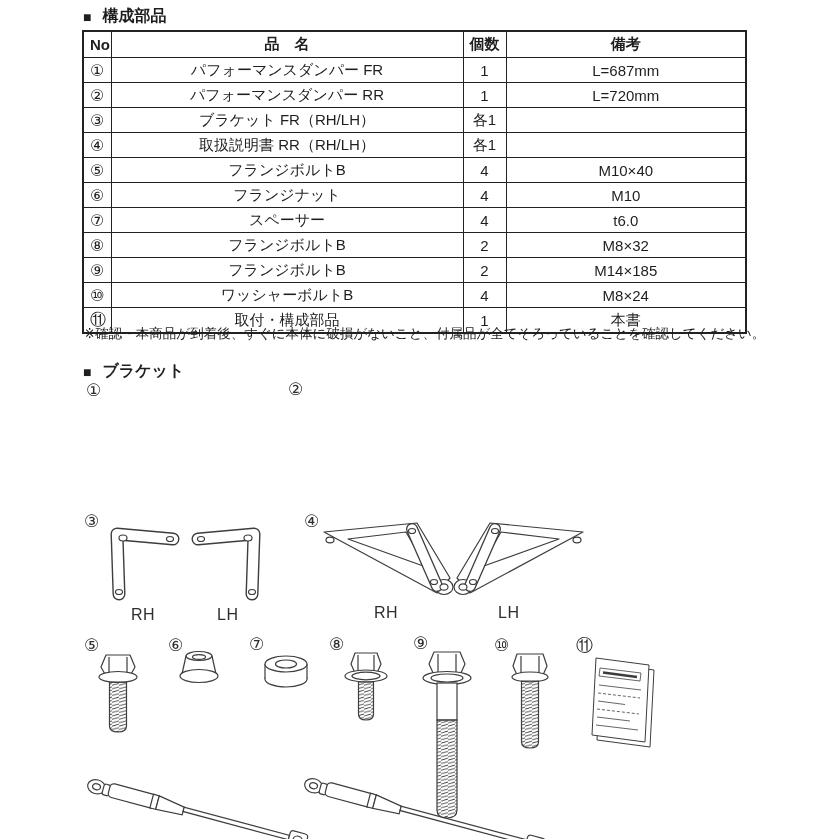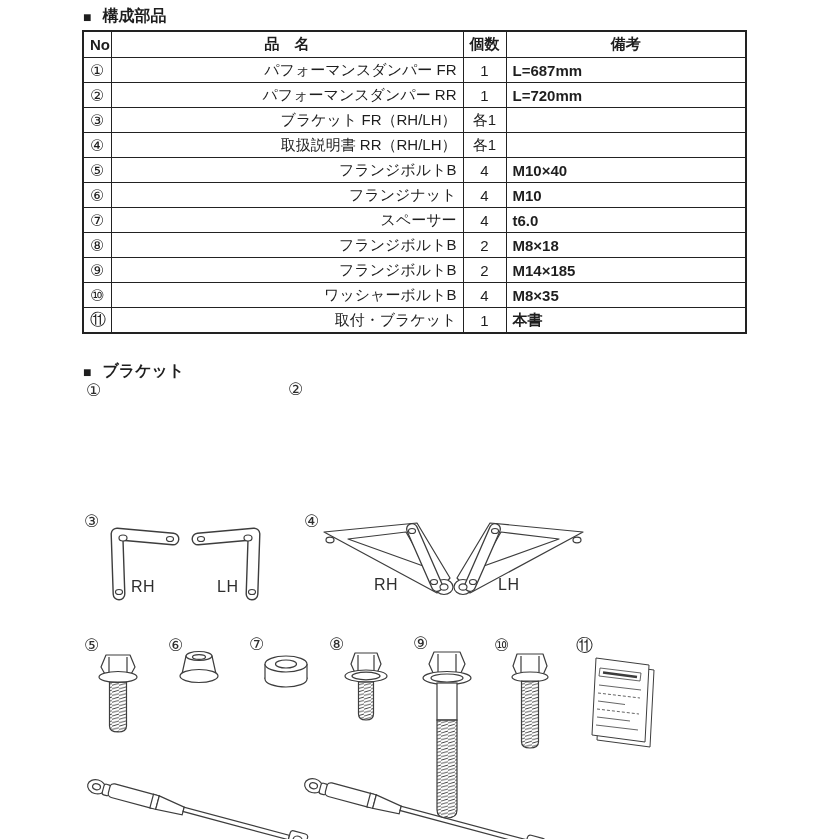--- a/index.html
+++ b/index.html
@@ -13,30 +13,30 @@
   #title-diagram{top:361px;}
 
   table.parts{
     position:absolute;left:82px;top:30px;width:663px;border-collapse:collapse;table-layout:fixed;
     font-size:15px;color:#1e1e1e;border:2px solid #222;
   }
   table.parts th,table.parts td{border:1px solid #222;padding:0 6px;overflow:hidden;white-space:nowrap;}
   table.parts th{height:25px;font-weight:600;text-align:center;}
   table.parts td{height:24px;}
   td.c-no{text-align:center;font-size:16px;padding:0;}
-  td.c-name{text-align:right;padding-left:8px;}
+  td.c-name{text-align:center;padding-left:8px;}
   td.c-qty{text-align:center;}
-  td.c-note{text-align:left;padding-left:12px;font-weight:bold;}
+  td.c-note{text-align:center;padding-left:12px;}
 
   .footnote{position:absolute;left:84px;top:325px;font-size:13.5px;color:#1e1e1e;}
 
   .diagram{position:absolute;left:0;top:380px;width:839px;height:459px;}
   .diagram svg{position:absolute;left:0;top:0;}
   .plabel{position:absolute;font-size:17px;line-height:17px;color:#2e2e2e;}
-  .side-label{position:absolute;font-size:16px;line-height:16px;color:#2e2e2e;letter-spacing:0.5px;}
+  .side-label{position:absolute;font-size:16px;line-height:16px;color:#2e2e2e;letter-spacing:0.5px;margin-top:28px;}
 </style>
 </head>
 <body>
 
 <div class="page">
 
   <div class="section-title" id="title-parts">
     <span class="marker">■</span>
     <span>構成部品</span>
   </div>
@@ -96,43 +96,44 @@
       <tr>
           <td class="c-no">⑦</td>
           <td class="c-name">スペーサー</td>
           <td class="c-qty">4</td>
           <td class="c-note">t6.0</td>
         </tr>
       <tr>
           <td class="c-no">⑧</td>
           <td class="c-name">フランジボルトB</td>
           <td class="c-qty">2</td>
-          <td class="c-note">M8×18</td>
+          <td class="c-note">M8×32</td>
         </tr>
       <tr>
           <td class="c-no">⑨</td>
           <td class="c-name">フランジボルトB</td>
           <td class="c-qty">2</td>
           <td class="c-note">M14×185</td>
         </tr>
       <tr>
           <td class="c-no">⑩</td>
           <td class="c-name">ワッシャーボルトB</td>
           <td class="c-qty">4</td>
-          <td class="c-note">M8×35</td>
+          <td class="c-note">M8×24</td>
         </tr>
       <tr>
           <td class="c-no">⑪</td>
-          <td class="c-name">取付・ブラケット</td>
+          <td class="c-name">取付・構成部品</td>
           <td class="c-qty">1</td>
           <td class="c-note">本書</td>
         </tr>
     </tbody>
   </table>
 
+  <div class="footnote">※確認・本商品が到着後、すぐに本体に破損がないこと、付属品が全てそろっていることを確認してください。</div>
 
   <div class="section-title" id="title-diagram">
     <span class="marker">■</span>
     <span>ブラケット</span>
   </div>
 
   <div class="diagram">
     <svg width="839" height="459" viewBox="0 0 839 459">
       <defs>
         <pattern id="thr" patternUnits="userSpaceOnUse" width="7" height="3.4">

